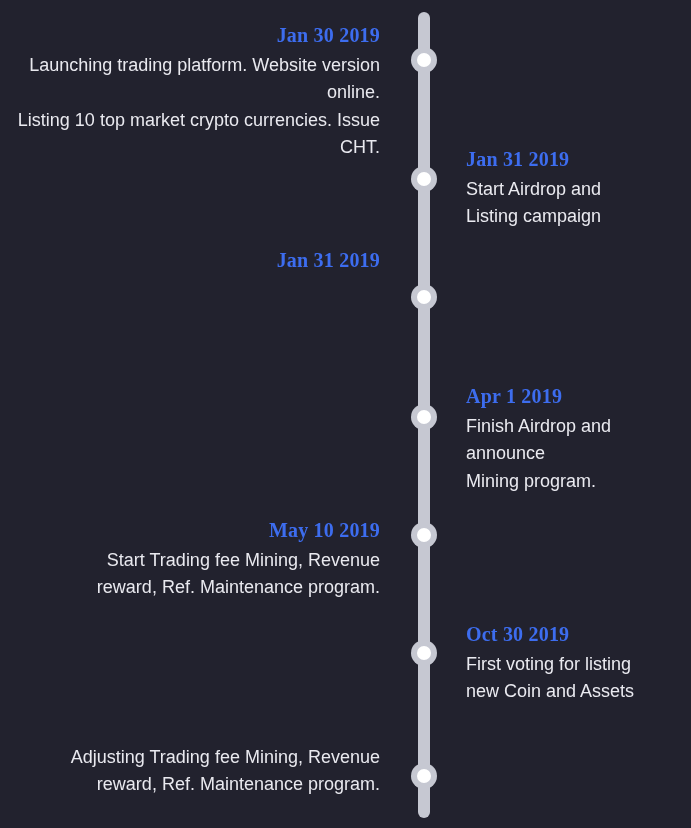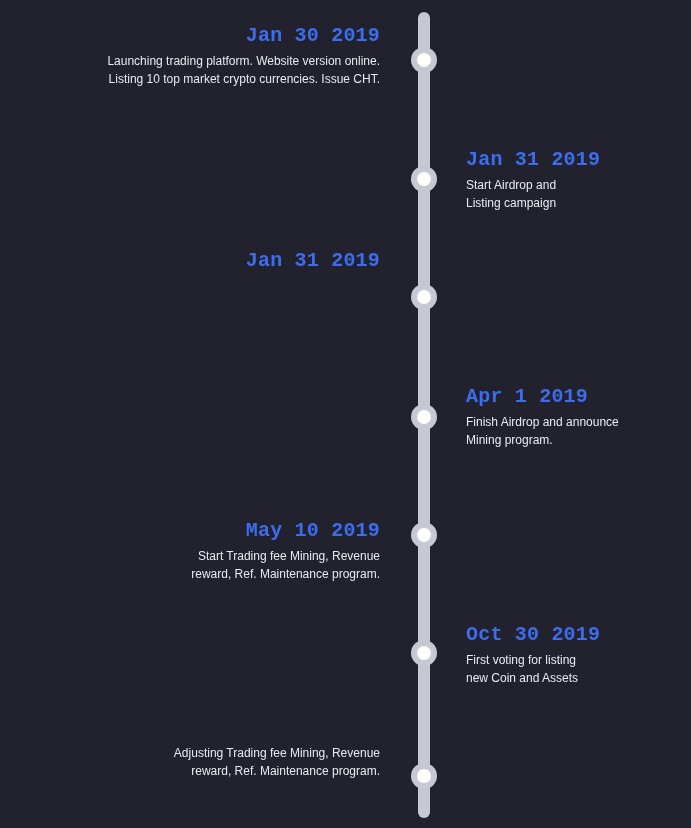--- a/index.html
+++ b/index.html
@@ -66,32 +66,32 @@
     box-sizing: border-box;
   }
   .entry.right {
     left: 466px;
     width: 225px;
     text-align: left;
     box-sizing: border-box;
   }
 
   .entry-date {
-    font-family: Liberation Mono, monospace;
+    font-family: Liberation Serif, serif;
     font-weight: bold;
     font-size: 20px;
     color: #3d6def;
     line-height: 1.15;
     margin: 0 0 5px 0;
     letter-spacing: 0.2px;
   }
 
   .entry-desc {
     font-family: "Liberation Sans", sans-serif;
-    font-size: 12px;
+    font-size: 18px;
     color: #e9e9ef;
     line-height: 1.52;
     margin: 0;
     white-space: pre-line;
   }
 
   .entry.right .entry-desc { color: #eaeaf0; }
 </style>
 </head>
 <body>

